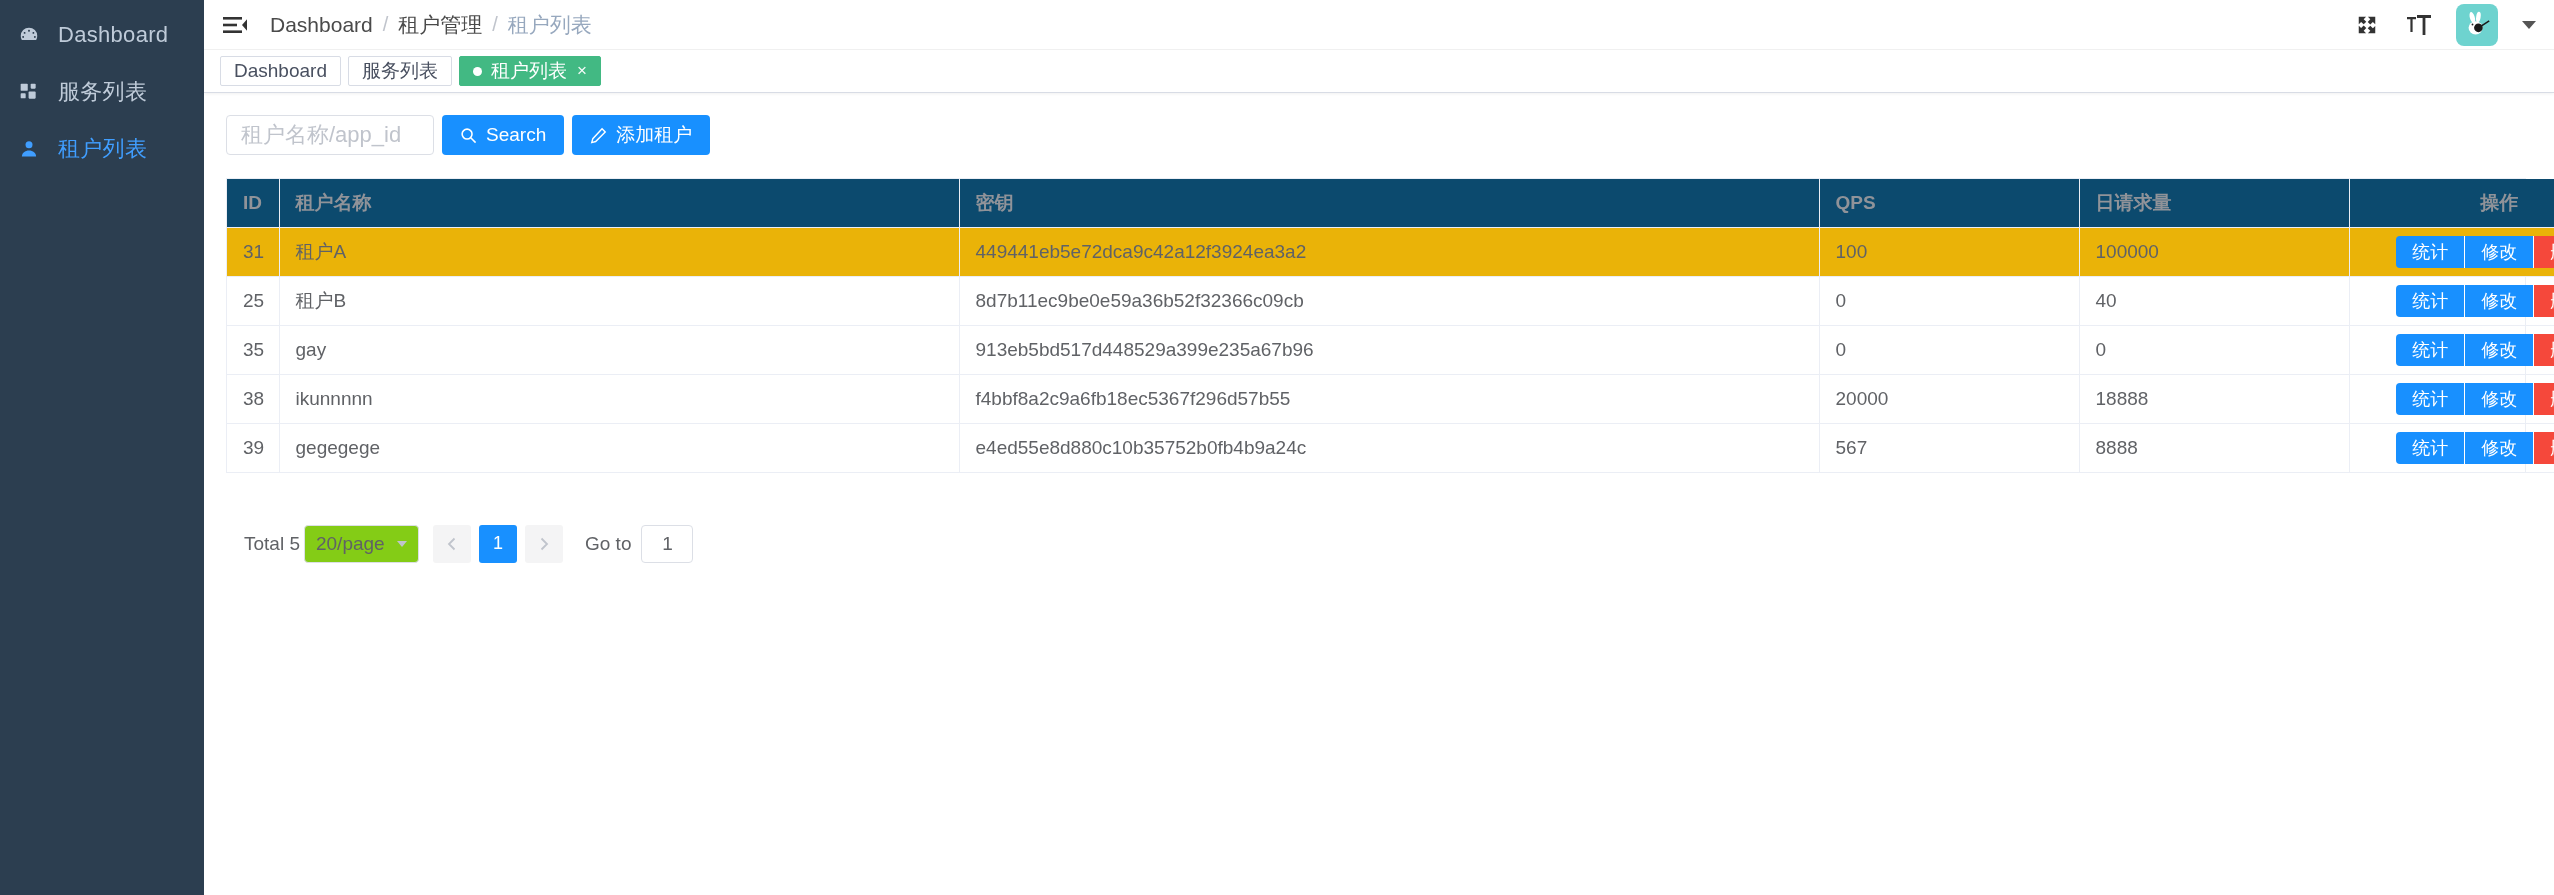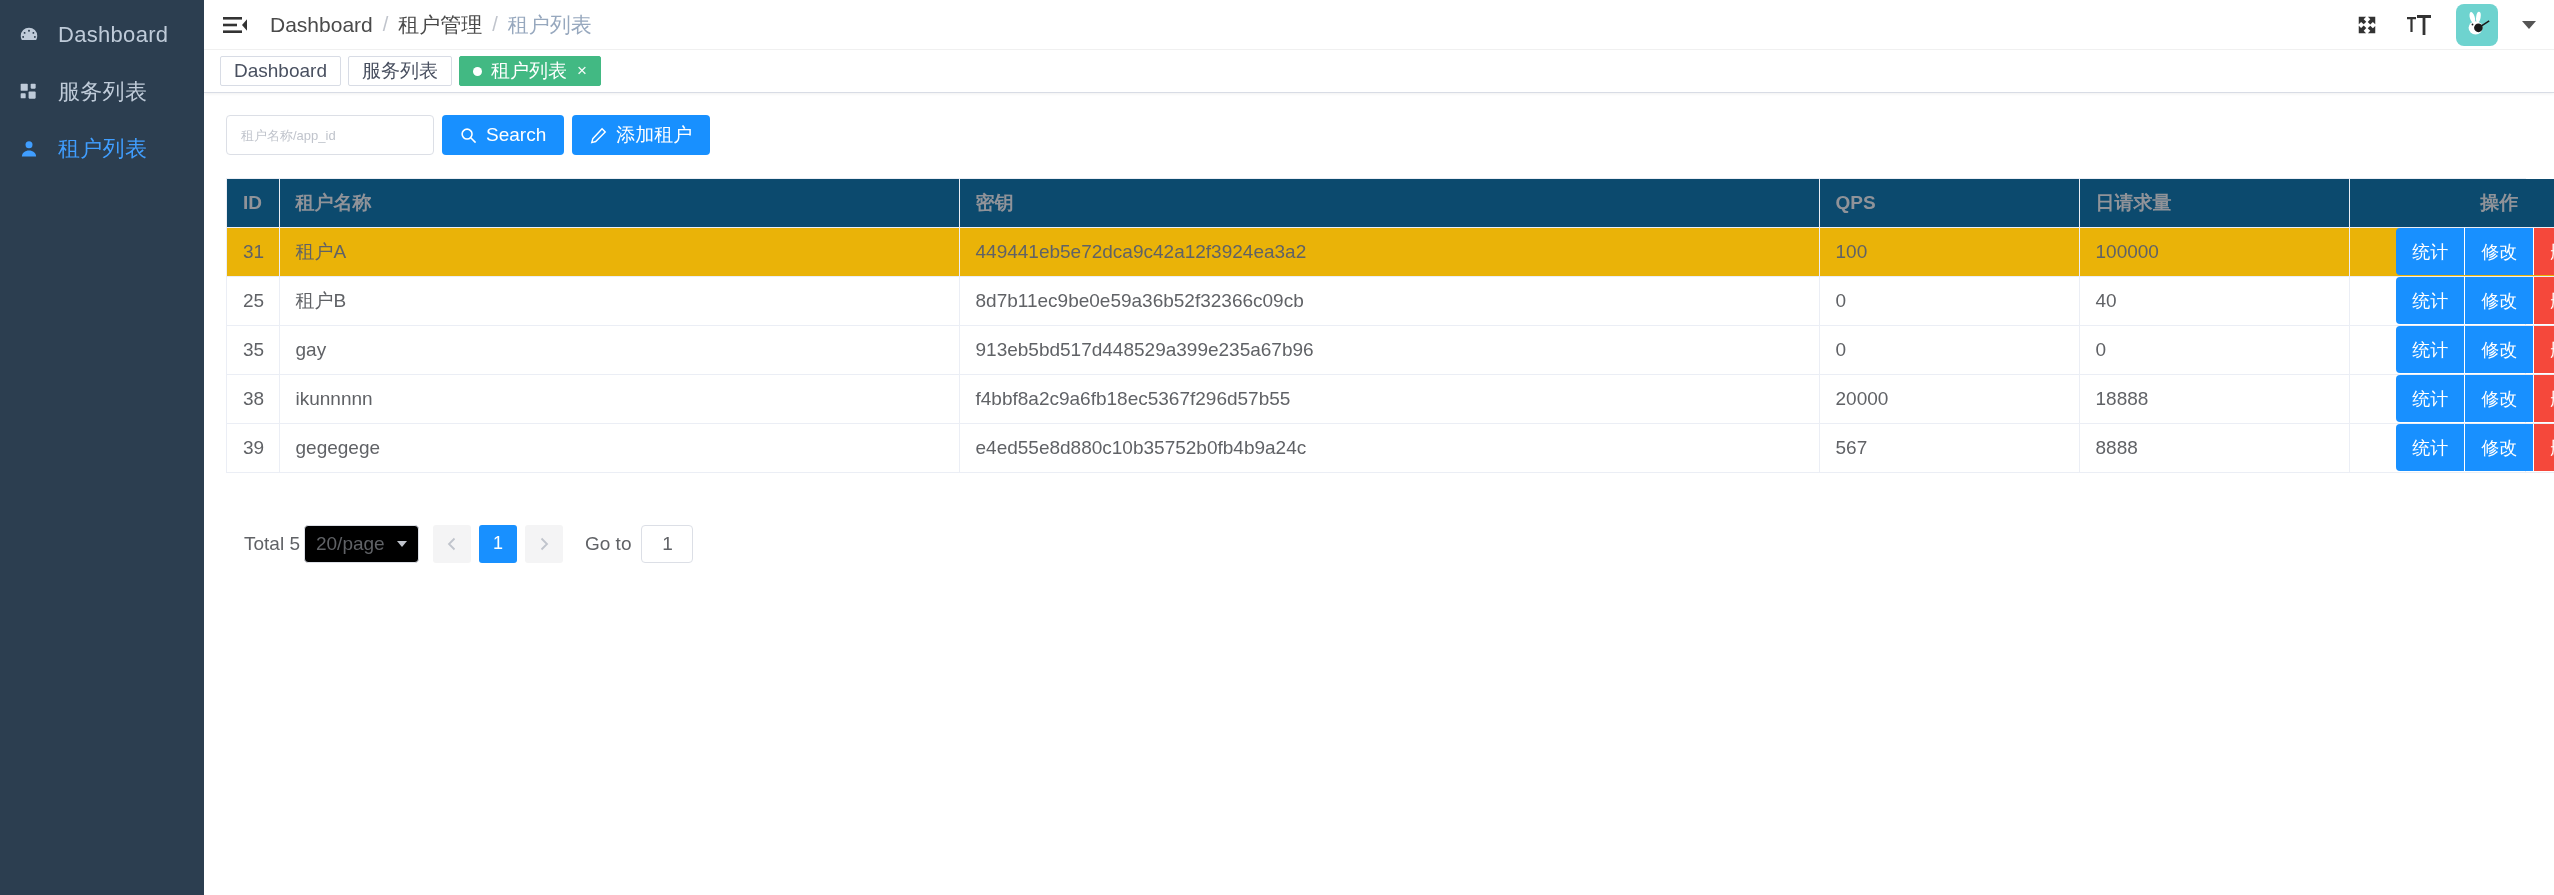--- a/index.html
+++ b/index.html
@@ -82,21 +82,21 @@
   .tab .dot { width: 9px; height: 9px; border-radius: 50%; background: #fff; margin-right: 9px; }
   .tab .x { margin-left: 10px; font-size: 17px; color: #fff; opacity: .95; }
 
   
   .content { flex: 1 1 auto; padding: 22px 28px 0 22px; overflow: hidden; }
 
   .toolbar { display: flex; align-items: center; gap: 0; margin-bottom: 23px; }
   .search-input {
     width: 208px; height: 40px;
     border: 1px solid #dcdfe6; border-radius: 4px;
-    padding: 0 14px; font-size: 13px; color: #606266;
+    padding: 0 14px; font-size: 22px; color: #606266;
     outline: none; background: #fff;
     font-family: "Liberation Sans", "DejaVu Sans", sans-serif;
   }
   .search-input::placeholder { color: #c0c4cc; }
   .btn {
     height: 40px; display: inline-flex; align-items: center; justify-content: center;
     border: none; border-radius: 4px; cursor: pointer;
     font-size: 19px; color: #fff; padding: 0 18px;
     font-family: "Liberation Sans", "DejaVu Sans", sans-serif;
   }
@@ -122,21 +122,21 @@
   .col-id { width: 52px; }
   .col-name { width: 680px; }
   .col-key { width: 860px; }
   .col-qps { width: 260px; }
   .col-req { width: 270px; }
   .col-op { width: 300px; }
   th.op-head, td.op-cell { text-align: center; }
 
   .op-group { display: inline-flex; }
   .op-btn {
-    height: 47px; padding: 0 16px;
+    height: 32px; padding: 0 16px;
     display: inline-flex; align-items: center; justify-content: center;
     font-size: 18px; color: #fff; border: none; cursor: pointer;
     font-family: "Liberation Sans", "DejaVu Sans", sans-serif;
   }
   .op-btn.blue { background: #1890ff; }
   .op-btn.red { background: #f5483b; }
   .op-group .op-btn:first-child { border-radius: 4px 0 0 4px; }
   .op-group .op-btn:last-child { border-radius: 0 4px 4px 0; }
   .op-sep { width: 1px; background: #fff; }
 
@@ -145,21 +145,21 @@
     display: flex; align-items: center;
     margin-top: 52px; padding-left: 18px;
     font-size: 19px; color: #606266;
     gap: 4px;
   }
   .pg-total { color: #606266; }
   .pg-size {
     height: 38px; width: 115px;
     border: 1px solid #dcdfe6; border-radius: 4px;
     display: flex; align-items: center; justify-content: space-between;
-    padding: 0 11px; color: #606266; cursor: pointer; background: #000000;
+    padding: 0 11px; color: #606266; cursor: pointer; background: #84cc16;
   }
   .pg-nav { display: flex; align-items: center; gap: 8px; margin-left: 10px; }
   .pg-btn {
     min-width: 38px; height: 38px; border-radius: 3px;
     background: #f4f4f5; color: #c0c4cc;
     display: flex; align-items: center; justify-content: center;
     cursor: pointer; font-size: 18px; padding: 0 6px;
   }
   .pg-btn.num { background: #f4f4f5; color: #606266; }
   .pg-btn.num.active { background: #1890ff; color: #fff; }

